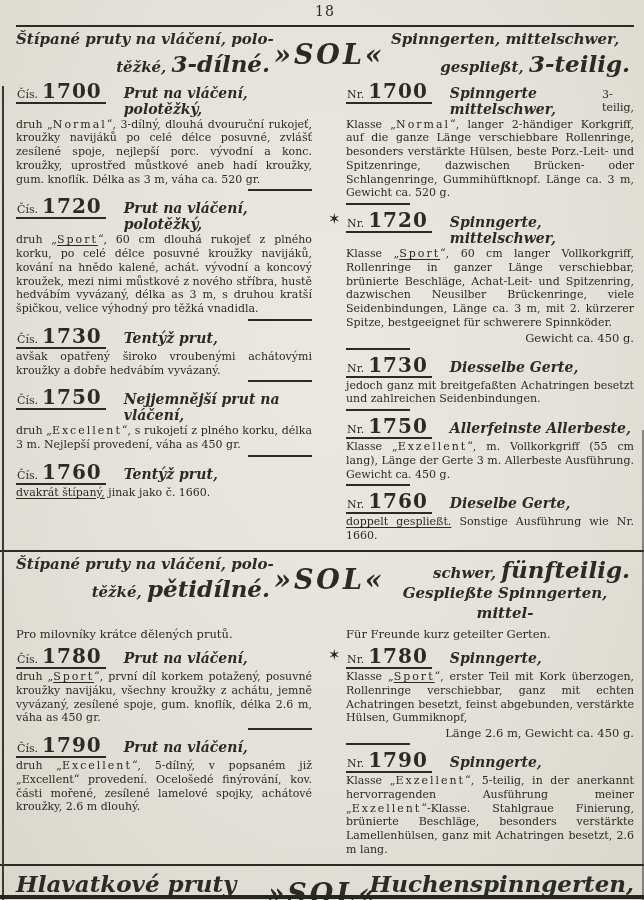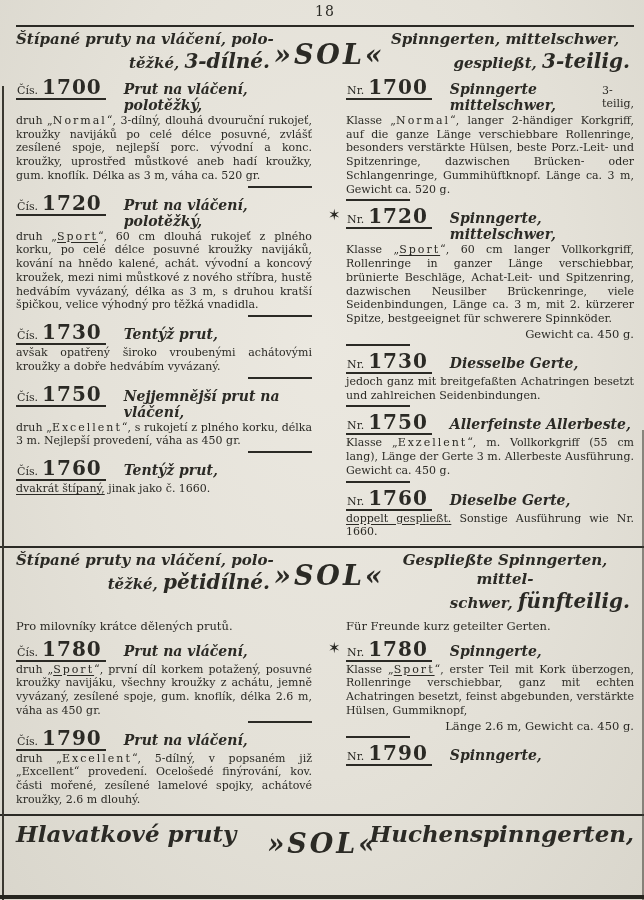--- a/index.html
+++ b/index.html
@@ -20,21 +20,21 @@
   .right-edge{position:absolute;right:0;top:430px;bottom:0;width:2px;background:rgba(64,61,52,.55);}
   .bottom-rule{position:absolute;left:0;right:0;bottom:1px;height:4px;background:#26251f;}
 
   .section-rule{height:2px;background:#2b2a25;margin:5px -10px 0 -16px;}
   .section-head{display:grid;grid-template-columns:1fr 102px 1fr;align-items:start;margin:3px 0 2px;}
   .brand{
     font-size:27px;font-style:italic;font-weight:600;letter-spacing:3px;
     text-align:center;padding-top:9px;white-space:nowrap;
   }
   .heading{font-weight:bold;font-style:italic;font-size:15px;line-height:1.28;}
-  .heading .em{font-size:20px;}
+  .heading .em{font-size:23px;}
   .s2 .heading{font-size:16.5px;}
   .s2 .heading .em{font-size:23px;}
   .h-line.ta-left{text-align:left;}
   .h-line.ta-right{text-align:right;padding-right:4px;}
   .h-line.ta-center{text-align:center;}
 
   .cols{display:grid;grid-template-columns:1fr 1fr;}
   .col-left{padding-right:13px;}
   .col-right{padding-left:21px;}
 
@@ -199,22 +199,22 @@
         </section>
         <section class="catalog-section s1">
           <div class="section-rule"></div>
           <div class="section-head">
             <div class="heading">
               <div class="h-line ta-left"><span>Štípané pruty na vláčení, polo-</span></div>
               <div class="h-line ta-right"><span>těžké, </span><span class="em">pětidílné.</span></div>
             </div>
             <div class="brand">»SOL«</div>
             <div class="heading">
+              <div class="h-line ta-right"><span>schwer, </span><span class="em">fünfteilig.</span></div>
               <div class="h-line ta-center"><span>Gespließte Spinngerten, mittel-</span></div>
-              <div class="h-line ta-right"><span>schwer, </span><span class="em">fünfteilig.</span></div>
             </div>
           </div>
           <div class="cols">
             <div class="col col-left">
               <div class="sub">
                 <div class="sub-line">Pro milovníky krátce dělených prutů.</div>
               </div>
               <div class="entry">
                 <div class="entry-head">
                   <span class="numwrap">
@@ -255,20 +255,21 @@
                 <div class="entry-rule"></div>
               </div>
               <div class="entry">
                 <div class="entry-head">
                   <span class="numwrap">
                     <span class="num-label">Nr.</span>
                     <span class="num">1790</span>
                   </span>
                   <span class="title">Spinngerte,</span>
                 </div>
+                <p class="body">Klasse „<span class="sp">Exzellent</span>“, 5-teilig, in der anerkannt hervorragenden Ausführung meiner „<span class="sp">Exzellent</span>“-Klasse. Stahlgraue Finierung, brünierte Beschläge, besonders verstärkte Lamellenhülsen, ganz mit Achatringen besetzt, 2.6 m lang.</p>
               </div>
             </div>
           </div>
         </section>
         <section class="catalog-section s2">
           <div class="section-rule"></div>
           <div class="section-head">
             <div class="heading">
               <div class="h-line ta-left"><span class="em">Hlavatkové pruty</span></div>
             </div>

